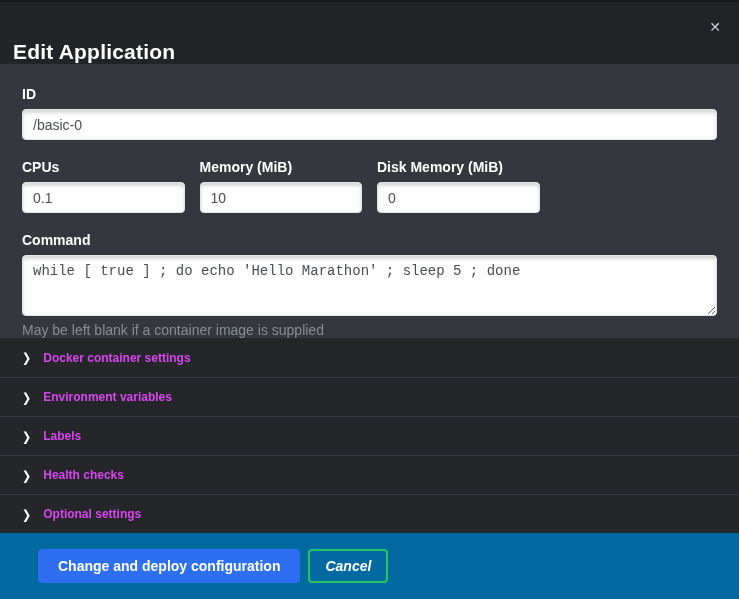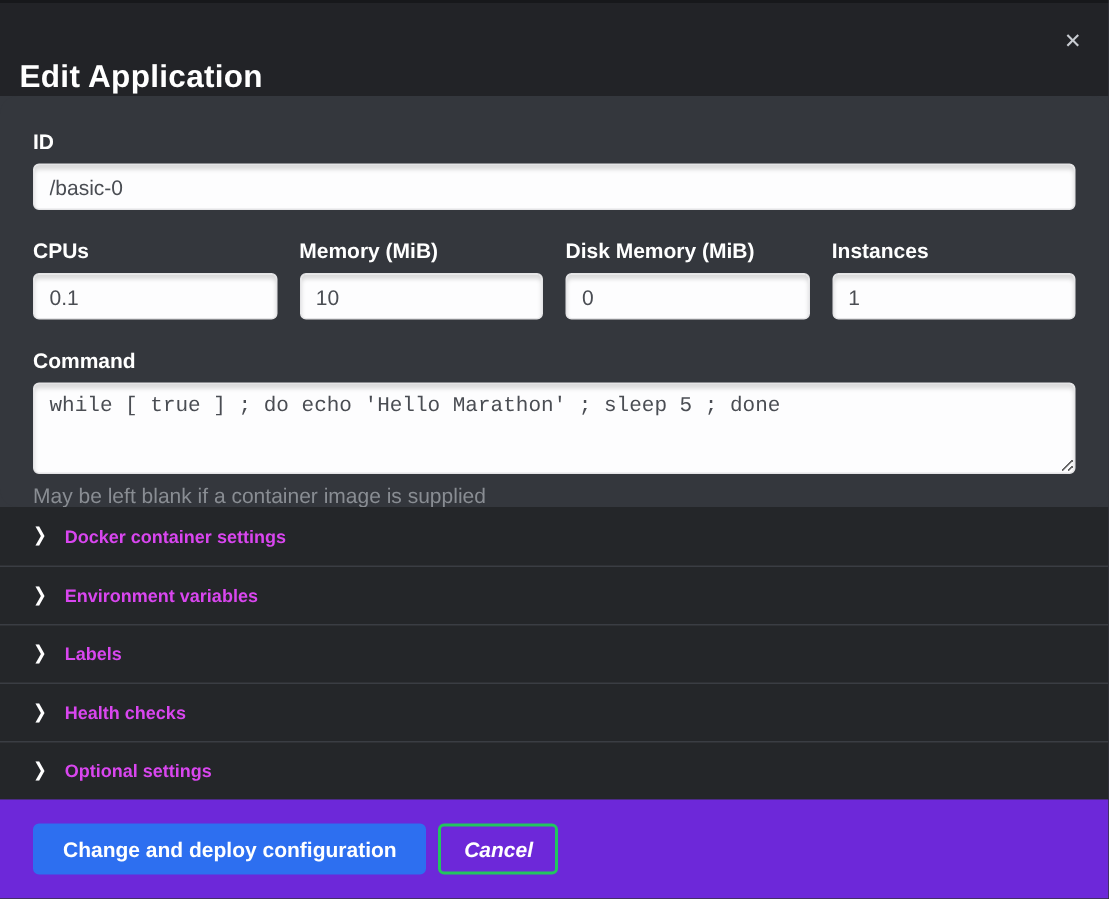--- a/index.html
+++ b/index.html
@@ -92,23 +92,23 @@
     color: #ffffff; font-size: 11px; font-weight: bold;
     margin-right: 12px; line-height: 1;
     transform: scaleY(1.15);
   }
   .accordion-label {
     color: #d946ef; font-size: 12px; font-weight: bold;
   }
   
   .modal-footer {
     flex: 1 1 auto;
-    background: #6d28d9;
+    background: #0369a1;
     display: flex; align-items: flex-start;
-    padding: 16px 22px;
+    padding: 16px 38px;
   }
   .btn {
     height: 34px;
     border-radius: 4px;
     font-family: inherit; font-size: 14px; font-weight: bold;
     cursor: pointer;
     display: inline-flex; align-items: center;
   }
   .btn-primary {
     background: #2d6ff0; color: #ffffff;
@@ -146,24 +146,20 @@
         <input class="text-input" type="text" value="0.1" style="">
       </div>
       <div class="field">
         <label class="field-label">Memory (MiB)</label>
         <input class="text-input" type="text" value="10" style="">
       </div>
       <div class="field">
         <label class="field-label">Disk Memory (MiB)</label>
         <input class="text-input" type="text" value="0" style="">
       </div>
-      <div class="field">
-        <label class="field-label">Instances</label>
-        <input class="text-input" type="text" value="1" style="">
-      </div>
     </div>
 
     <div class="command-block">
       <label class="field-label">Command</label>
       <textarea class="command-textarea" style="">while [ true ] ; do echo 'Hello Marathon' ; sleep 5 ; done</textarea>
       <div class="helper-text">May be left blank if a container image is supplied</div>
     </div>
 
   </div>
 

